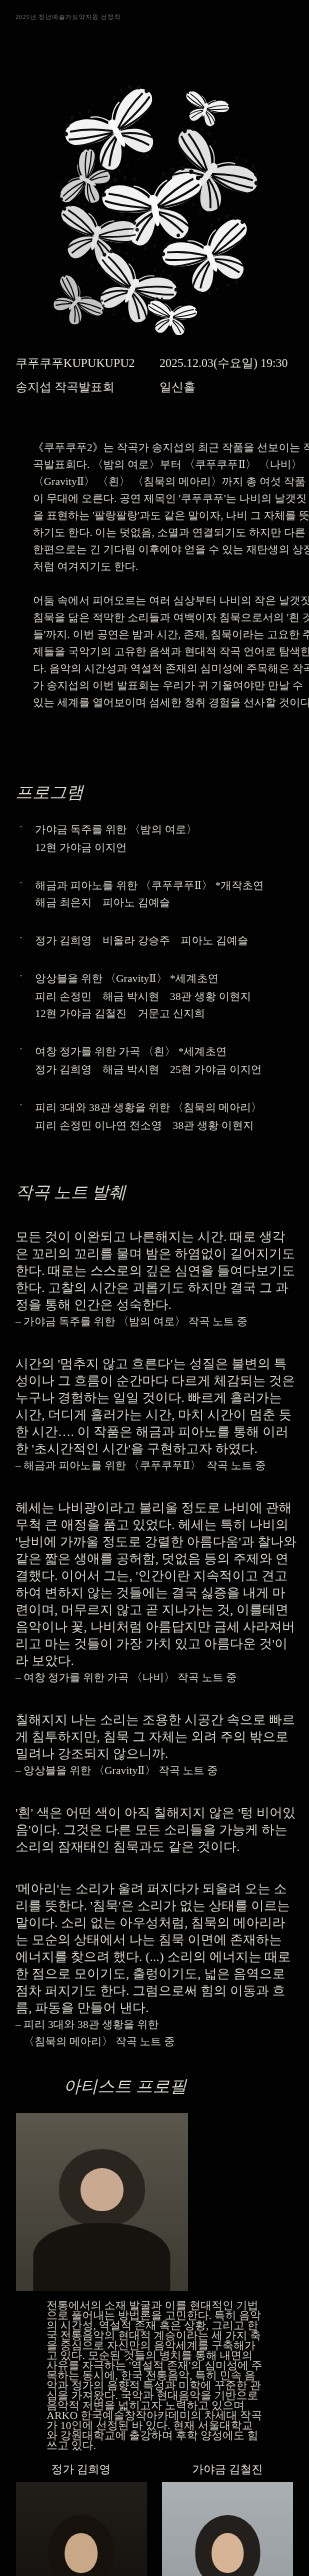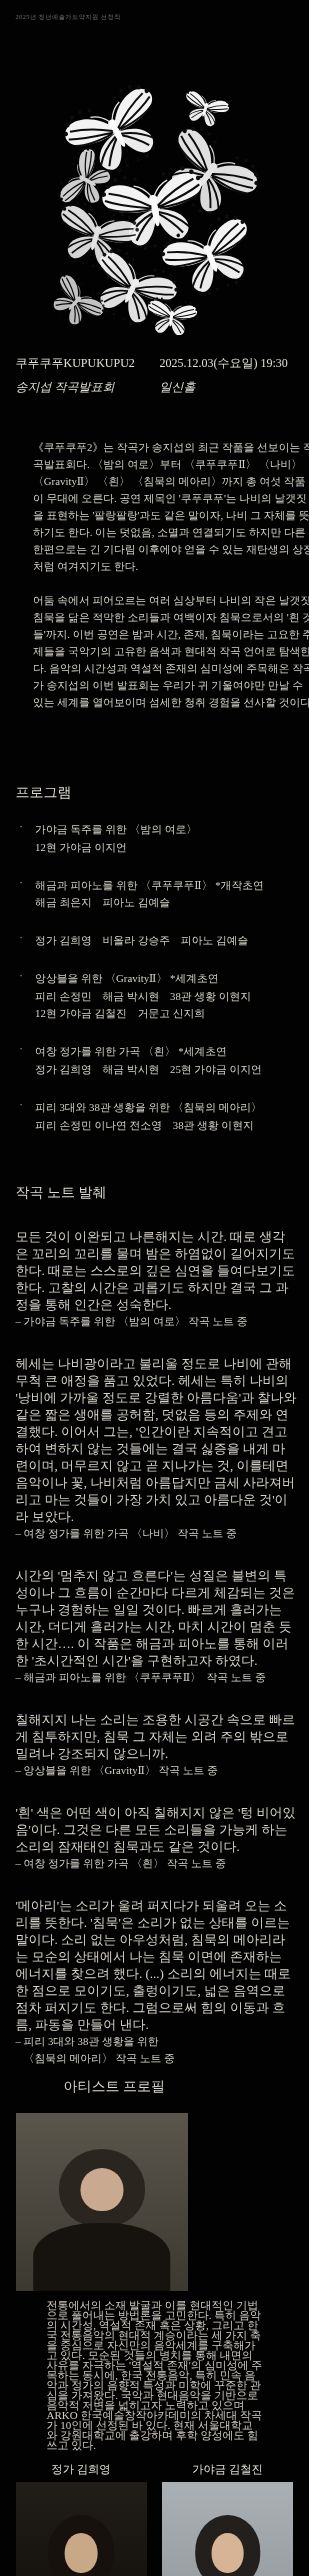--- a/index.html
+++ b/index.html
@@ -8,26 +8,26 @@
   
   .top-note{position:absolute;top:13.4px;left:15.5px;font-size:6.2px;letter-spacing:0.5px;color:#6f6f6f;}
   
   .art{position:absolute;top:77px;left:40px;width:229px;height:258px;}
   .art svg{width:100%;height:100%;display:block;}
   
   .title-block{position:absolute;top:356px;left:15.5px;width:278px;display:flex;}
   .tb-left{width:144px;}
   .tb-right{flex:1;}
   .tb-line{font-size:12px;line-height:15.5px;color:#e2dfd7;}
-  .tb-line + .tb-line{margin-top:8.8px;font-style:italic;}
+  .tb-line + .tb-line{margin-top:8.8px;}
   
   .intro{position:absolute;top:439px;left:33px;width:282px;font-size:10.8px;line-height:17px;}
   .intro p{margin:0 0 17px 0;}
   
-  .sec-heading{font-size:14px;line-height:15.5px;color:#ddd9d0;}
+  .sec-heading{font-size:17px;line-height:15.5px;color:#ddd9d0;font-style:italic;}
   
   .program{position:absolute;top:785px;left:15.5px;width:282px;}
   .program .sec-heading{margin-bottom:20.6px;}
   .pitem{position:relative;padding-left:19.6px;margin-bottom:20.6px;}
   .pitem .bullet{position:absolute;left:4.1px;top:1px;font-size:9.3px;color:#cfcbc2;}
   .pline{font-size:10.8px;line-height:17.5px;white-space:pre-wrap;}
   
   .notes{position:absolute;top:1185px;left:15.5px;width:282px;}
   .notes .sec-heading{margin-bottom:27px;}
   .note{margin-bottom:25px;}
@@ -164,34 +164,33 @@
   </div>
 
   <div class="notes">
     <div class="sec-heading">작곡 노트 발췌</div>
 
     <div class="note">
       <p>모든 것이 이완되고 나른해지는 시간. 때로 생각은 꼬리의 꼬리를 물며 밤은 하염없이 길어지기도 한다. 때로는 스스로의 깊은 심연을 들여다보기도 한다. 고찰의 시간은 괴롭기도 하지만 결국 그 과정을 통해 인간은 성숙한다.</p>
       <div class="src">– 가야금 독주를 위한 〈밤의 여로〉 작곡 노트 중</div>
     </div>
     <div class="note">
+      <p>시간의 '멈추지 않고 흐른다'는 성질은 불변의 특성이나 그 흐름이 순간마다 다르게 체감되는 것은 누구나 경험하는 일일 것이다. 빠르게 흘러가는 시간, 더디게 흘러가는 시간, 마치 시간이 멈춘 듯한 시간…. 이 작품은 해금과 피아노를 통해 이러한 '초시간적인 시간'을 구현하고자 하였다.</p>
+      <div class="src">– 해금과 피아노를 위한 〈쿠푸쿠푸Ⅱ〉  작곡 노트 중</div>
+    </div>
+    <div class="note">
       <p>헤세는 나비광이라고 불리울 정도로 나비에 관해 무척 큰 애정을 품고 있었다. 헤세는 특히 나비의 '낭비에 가까울 정도로 강렬한 아름다움'과 찰나와 같은 짧은 생애를 공허함, 덧없음 등의 주제와 연결했다. 이어서 그는, '인간이란 지속적이고 견고하여 변하지 않는 것들에는 결국 싫증을 내게 마련이며, 머무르지 않고 곧 지나가는 것, 이를테면 음악이나 꽃, 나비처럼 아름답지만 금세 사라져버리고 마는 것들이 가장 가치 있고 아름다운 것'이라 보았다.</p>
       <div class="src">– 여창 정가를 위한 가곡 〈나비〉 작곡 노트 중</div>
     </div>
     <div class="note">
-      <p>시간의 '멈추지 않고 흐른다'는 성질은 불변의 특성이나 그 흐름이 순간마다 다르게 체감되는 것은 누구나 경험하는 일일 것이다. 빠르게 흘러가는 시간, 더디게 흘러가는 시간, 마치 시간이 멈춘 듯한 시간…. 이 작품은 해금과 피아노를 통해 이러한 '초시간적인 시간'을 구현하고자 하였다.</p>
-      <div class="src">– 해금과 피아노를 위한 〈쿠푸쿠푸Ⅱ〉  작곡 노트 중</div>
-    </div>
-    <div class="note">
       <p>칠해지지 나는 소리는 조용한 시공간 속으로 빠르게 침투하지만, 침묵 그 자체는 외려 주의 밖으로 밀려나 강조되지 않으니까.</p>
       <div class="src">– 앙상블을 위한 〈GravityⅡ〉 작곡 노트 중</div>
     </div>
     <div class="note">
       <p>'흰' 색은 어떤 색이 아직 칠해지지 않은 '텅 비어있음'이다. 그것은 다른 모든 소리들을 가능케 하는 소리의 잠재태인 침묵과도 같은 것이다.</p>
-      <div class="src">– 여창 정가를 위한 가곡 〈흰〉 작곡 노트 중</div>
     </div>
     <div class="note">
       <p>'메아리'는 소리가 울려 퍼지다가 되울려 오는 소리를 뜻한다. '침묵'은 소리가 없는 상태를 이르는 말이다. 소리 없는 아우성처럼, 침묵의 메아리라는 모순의 상태에서 나는 침묵 이면에 존재하는 에너지를 찾으려 했다. (...) 소리의 에너지는 때로 한 점으로 모이기도, 출렁이기도, 넓은 음역으로 점차 퍼지기도 한다. 그럼으로써 힘의 이동과 흐름, 파동을 만들어 낸다.</p>
       <div class="src">– 피리 3대와 38관 생황을 위한
    〈침묵의 메아리〉 작곡 노트 중</div>
     </div>
   </div>
 
   <div class="artists">
     <div class="sec-heading">아티스트 프로필</div>

